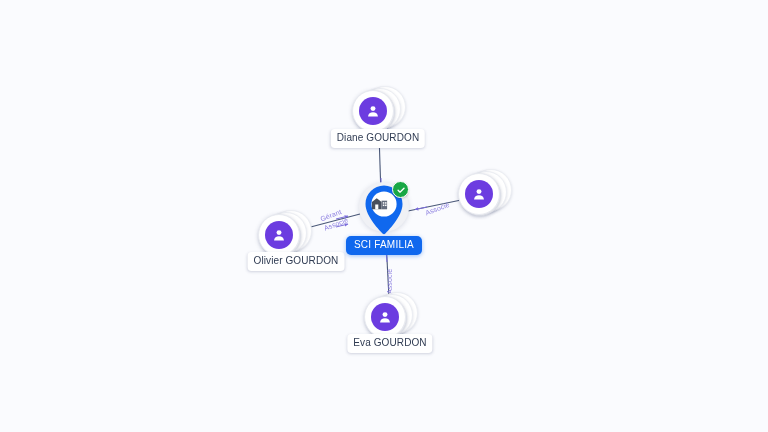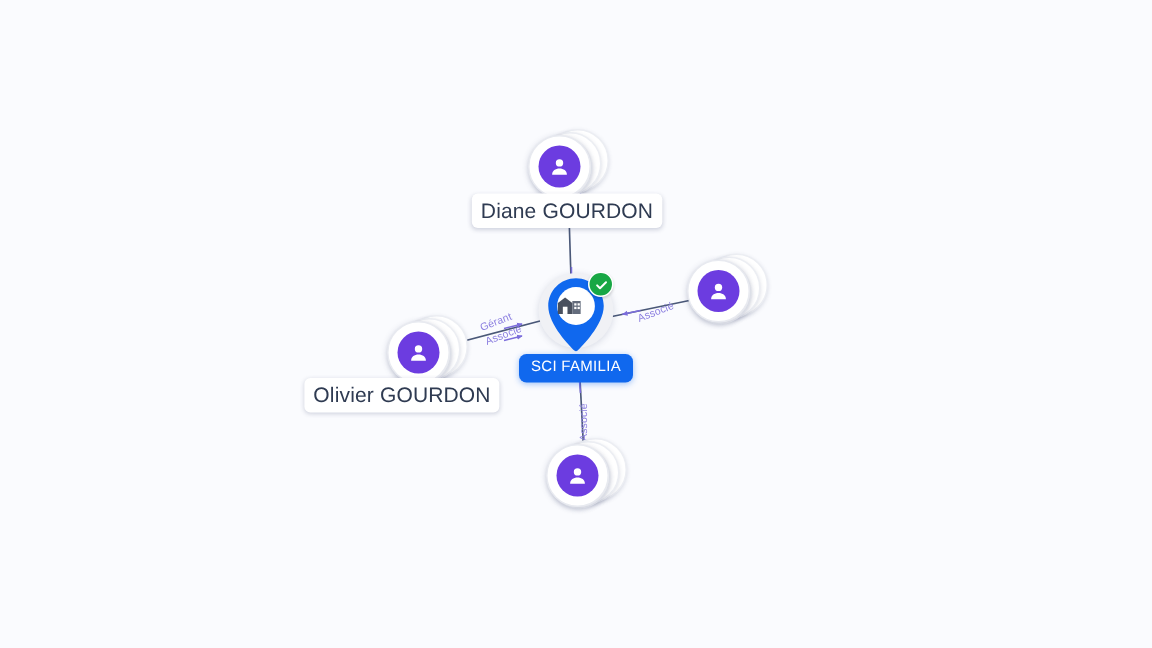--- a/index.html
+++ b/index.html
@@ -129,21 +129,21 @@
   }
   .verified-badge svg { display: block; }
 
   
   .node-label {
     position: absolute;
     transform: translateX(-50%);
     white-space: nowrap;
     background: #ffffff;
     color: #2f3b52;
-    font-size: 14px;
+    font-size: 10px;
     line-height: 1;
     padding: 4px 6px 5px 6px;
     border-radius: 4px;
     box-shadow: 0 1px 3px rgba(60, 70, 110, 0.22);
     letter-spacing: 0.1px;
   }
   .node-label.primary {
     background: #1068ee;
     color: #ffffff;
     font-size: 10px;
@@ -257,37 +257,38 @@
       <div class="avatar-disc">
         <div class="avatar-inner">
           <svg width="16" height="16" viewBox="0 0 24 24" aria-hidden="true">
             <circle cx="12" cy="8.4" r="3.7" fill="#ffffff"></circle>
             <path d="M4.6 20.2c0-4.1 3.4-6.3 7.4-6.3s7.4 2.2 7.4 6.3z" fill="#ffffff"></path>
           </svg>
         </div>
       </div>
     </div>
   </div>
-  <div class="node-label" style="left:268px; top:252px;text-align:center;">Olivier GOURDON</div>
+  <div class="node-label" style="left:296px; top:252px;text-align:center;">Olivier GOURDON</div>
 
   <div class="node" style="left:390px; top:317px;">
     <div class="person-stack">
       <div class="stack-card c3"></div>
       <div class="stack-card c2"></div>
       <div class="stack-card c1"></div>
       <div class="avatar-disc">
         <div class="avatar-inner">
           <svg width="16" height="16" viewBox="0 0 24 24" aria-hidden="true">
             <circle cx="12" cy="8.4" r="3.7" fill="#ffffff"></circle>
             <path d="M4.6 20.2c0-4.1 3.4-6.3 7.4-6.3s7.4 2.2 7.4 6.3z" fill="#ffffff"></path>
           </svg>
         </div>
       </div>
     </div>
   </div>
+  <div class="node-label" style="left:390px; top:334px;">Eva GOURDON</div>
 
   <div class="node" style="left:384px; top:214px;">
     <div class="pin-wrap">
       <div class="pin-halo"></div>
       <div class="pin-shape">
         <svg width="40" height="52" viewBox="0 0 40 52" aria-hidden="true">
           <path d="M20 1.5c-10.2 0-18.5 8.3-18.5 18.5 0 12.6 15.1 27.5 17.4 29.7
                    .6.6 1.6.6 2.2 0C23.4 47.5 38.5 32.6 38.5 20
                    38.5 9.8 30.2 1.5 20 1.5z" fill="#1068ee"></path>
           <circle cx="20" cy="20" r="12.6" fill="#ffffff"></circle>

